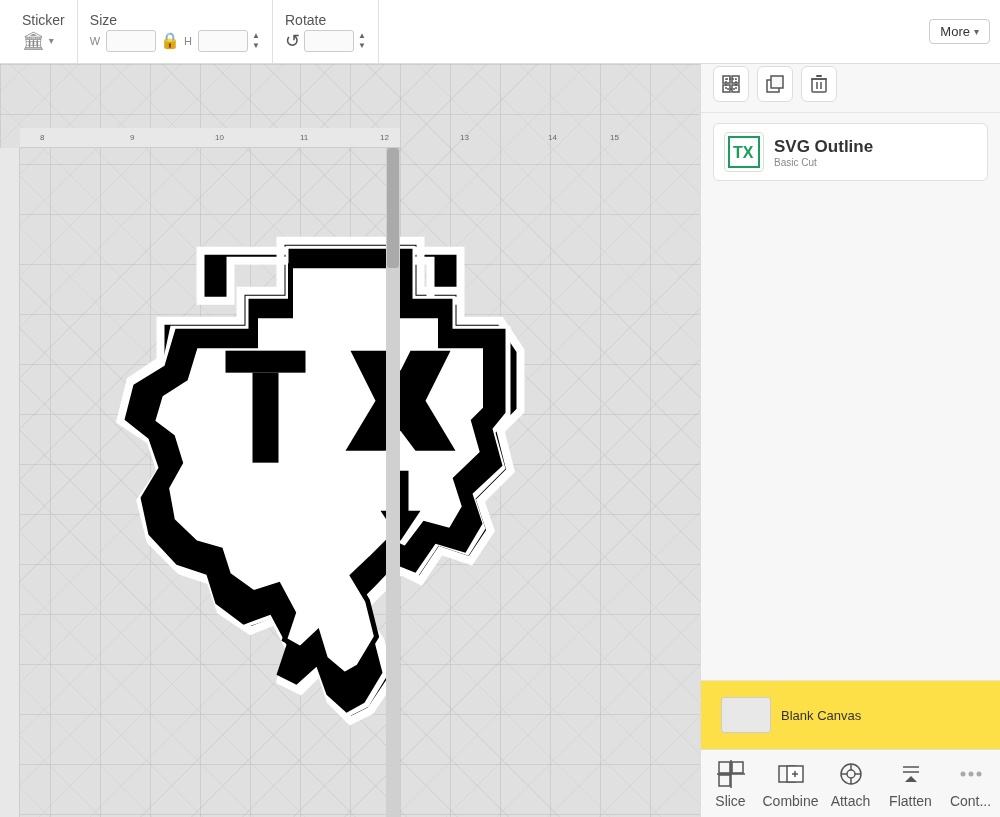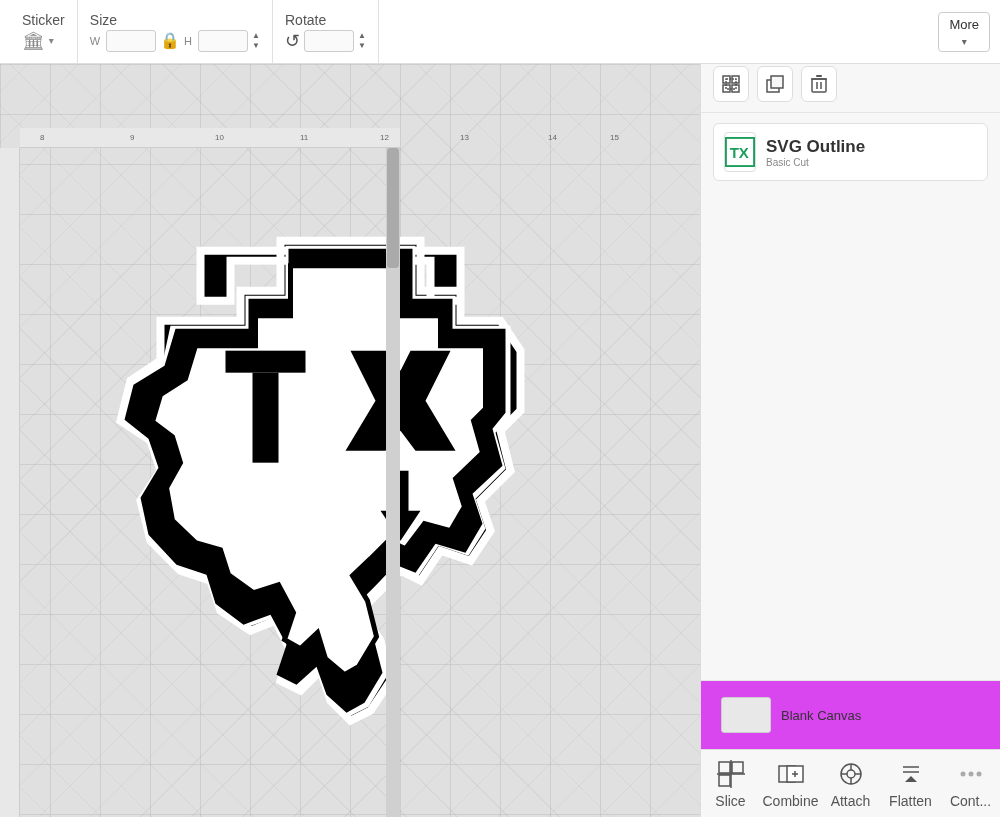--- a/index.html
+++ b/index.html
@@ -55,21 +55,20 @@
     }
     .more-btn {
       display: flex; align-items: center; gap: 4px;
       padding: 4px 10px;
       border: 1px solid #ccc;
       background: #fff;
       border-radius: 4px;
       cursor: pointer;
       font-size: 13px;
       color: #333;
-      flex-direction: column;
     }
     .more-btn .chevron { font-size: 10px; color: #666; }
 
     
     #canvas-area {
       position: absolute;
       top: 64px; left: 0; right: 300px; bottom: 0;
       background: #e0e0e0;
       overflow: hidden;
     }
@@ -214,21 +213,21 @@
       display: flex;
       align-items: center;
       gap: 10px;
       padding: 8px 10px;
       background: #fff;
       border-radius: 6px;
       border: 1px solid #e0e0e0;
       cursor: pointer;
     }
     .layer-thumb {
-      width: 32px; height: 40px;
+      width: 40px; height: 40px;
       background: #fff;
       border: 1px solid #ddd;
       border-radius: 4px;
       display: flex; align-items: center; justify-content: center;
       overflow: hidden;
     }
     .layer-info { flex: 1; }
     .layer-name {
       font-size: 17px;
       font-weight: bold;
@@ -236,21 +235,21 @@
     }
     .layer-type {
       font-size: 10px;
       color: #888;
     }
 
     
     #blank-canvas-section {
       padding: 10px 12px;
       border-top: 1px solid #e5e5e5;
-      background: #d946ef;
+      background: #fde047;
     }
     .blank-canvas-item {
       display: flex;
       align-items: center;
       gap: 10px;
       padding: 6px 8px;
     }
     .blank-canvas-thumb {
       width: 50px; height: 36px;
       background: #e8e8e8;

